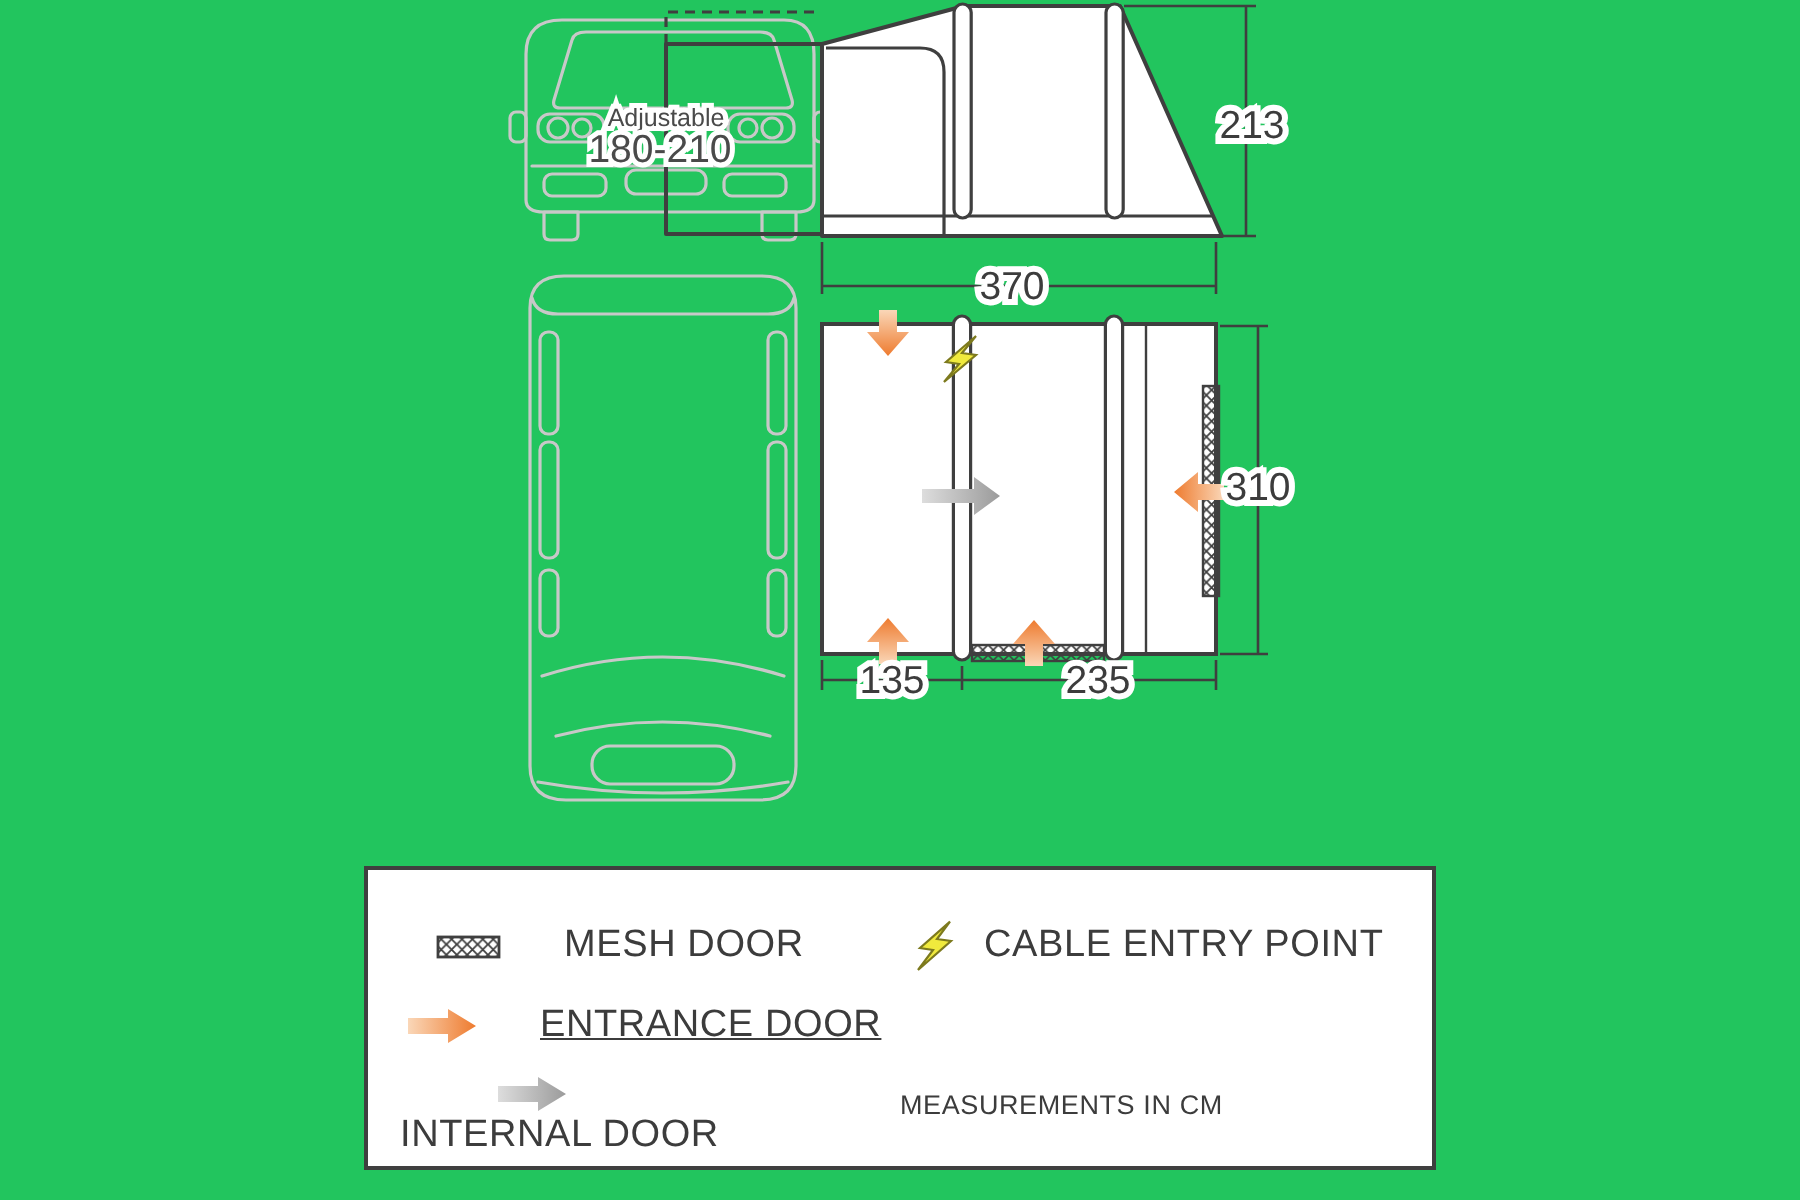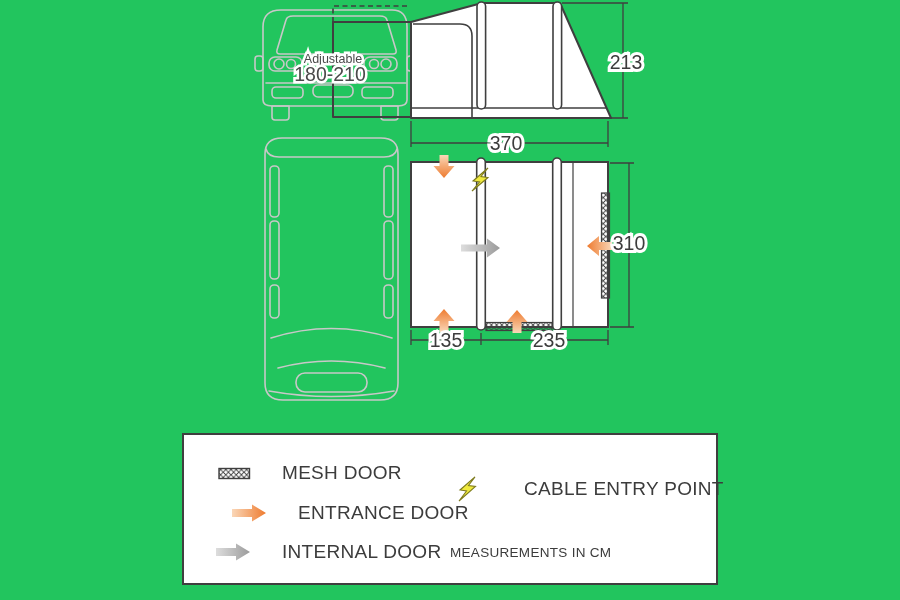--- a/index.html
+++ b/index.html
@@ -139,39 +139,39 @@
 
     <div class="lrow" style="top:23px;left:28px;">
       <span class="icell">
         <svg width="33" height="13">
           <rect x="1" y="1.5" width="30.5" height="10" fill="url(#mesh)" stroke="var(--diagram_line,#3f3f3f)" stroke-width="1.4"></rect>
         </svg>
       </span>
       <span class="llabel">MESH DOOR</span>
     </div>
 
-    <div class="lrow" style="top:63px;left:44px;">
+    <div class="lrow" style="top:63px;left:16px;text-decoration:underline;">
       <span class="icell">
         <svg width="38" height="20">
           <polygon points="1,6 21,6 21,1.5 35,10 21,18.5 21,14 1,14" fill="url(#gOrR)"></polygon>
         </svg>
       </span>
       <span class="llabel">ENTRANCE DOOR</span>
     </div>
 
-    <div class="lrow" style="top:102px;left:28px;">
+    <div class="lrow" style="top:102px;left:16px;flex-direction:column;">
       <span class="icell">
         <svg width="38" height="20">
           <polygon points="1,6 21,6 21,1.5 35,10 21,18.5 21,14 1,14" fill="url(#gGrR)"></polygon>
         </svg>
       </span>
       <span class="llabel">INTERNAL DOOR</span>
     </div>
 
-    <div class="lrow" style="top:39px;left:262px;gap:32px;">
+    <div class="lrow" style="top:23px;left:262px;">
       <span class="icell-r">
         <svg width="19" height="26" viewBox="0 0 19 26">
           <path d="M17,0.8 L2,14 L8.5,15 L1,25 L17.5,10.5 L10.5,9.5 Z" fill="var(--cable_yellow,#f0ea3d)" stroke="var(--cable_outline,#7d7a1e)" stroke-width="1.1"></path>
         </svg>
       </span>
       <span class="llabel">CABLE ENTRY POINT</span>
     </div>
 
 
     <div class="lrow" style="top:102px;left:262px;">

